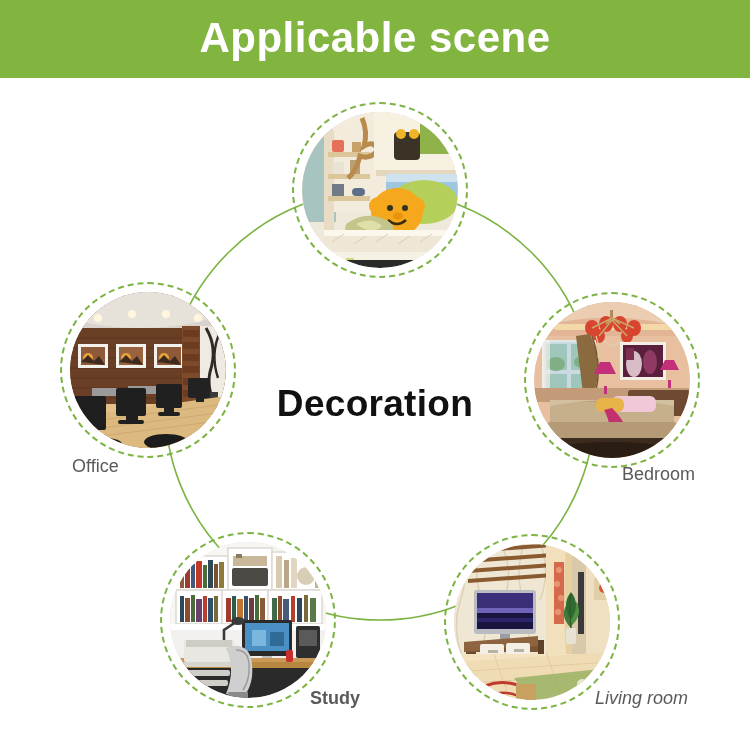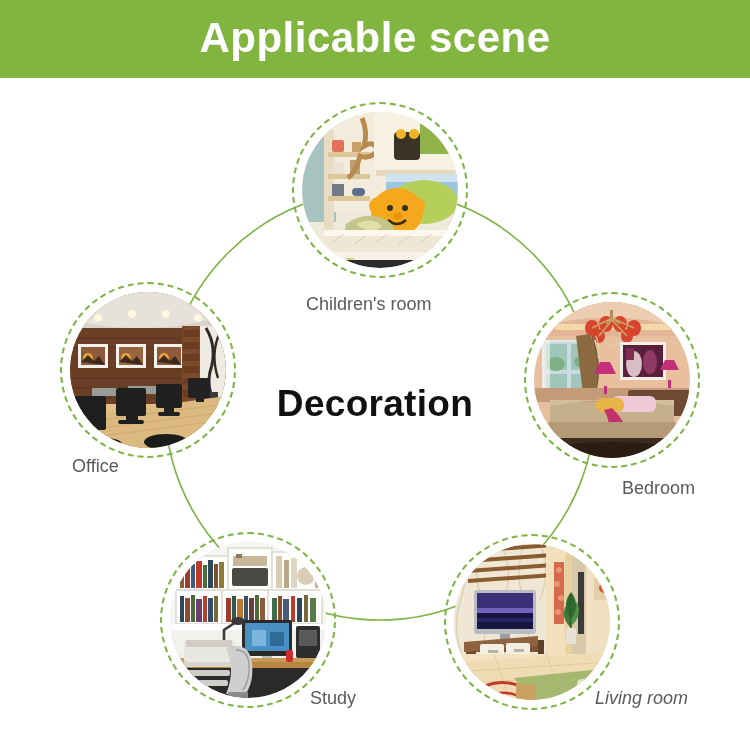--- a/index.html
+++ b/index.html
@@ -109,22 +109,22 @@
   
   #node-children { left: 292px; top: 24px; }
   #node-office   { left: 60px;  top: 204px; }
   #node-bedroom  { left: 524px; top: 214px; }
   #node-study    { left: 160px; top: 454px; }
   #node-living   { left: 444px; top: 456px; }
 
   
   #label-children { left: 306px; top: 216px; }
   #label-office   { left: 48px;  top: 378px; margin-left: 24px; }
-  #label-bedroom  { left: 622px; top: 400px; }
-  #label-study    { left: 310px; top: 610px; }
+  #label-bedroom  { left: 622px; top: 386px; }
+  #label-study    { left: 310px; top: 610px; font-weight: bold; }
   #label-living   { left: 595px; top: 610px; font-style: italic; }
 </style>
 </head>
 <body>
 
 <div id="page">
 
   <div id="header-banner">
     <div id="header-title">Applicable scene</div>
   </div>
@@ -184,21 +184,20 @@
               <path d="M30 130 l12 -8 M52 132 l12 -8 M74 130 l12 -8 M96 132 l12 -8 M118 130 l12 -8"></path>
             </g>
             <rect x="18" y="140" width="140" height="8" fill="#f6f1e5"></rect>
             <rect x="44" y="146" width="8" height="12" fill="#cfd87a"></rect>
             <rect x="38" y="148" width="116" height="10" fill="#2a2a2a"></rect>
           </g>
         </svg>
       </div>
       <div class="node-ring"></div>
     </div>
-    <div class="node-label" id="label-children">Children's room</div>
 
     <div class="node" id="node-office">
       <div class="node-photo">
         <svg viewBox="0 0 156 156">
           <defs>
               <clipPath id="co">
                 <circle cx="78" cy="78" r="78"></circle>
               </clipPath>
             </defs>
           <g clip-path="url(#co)">

